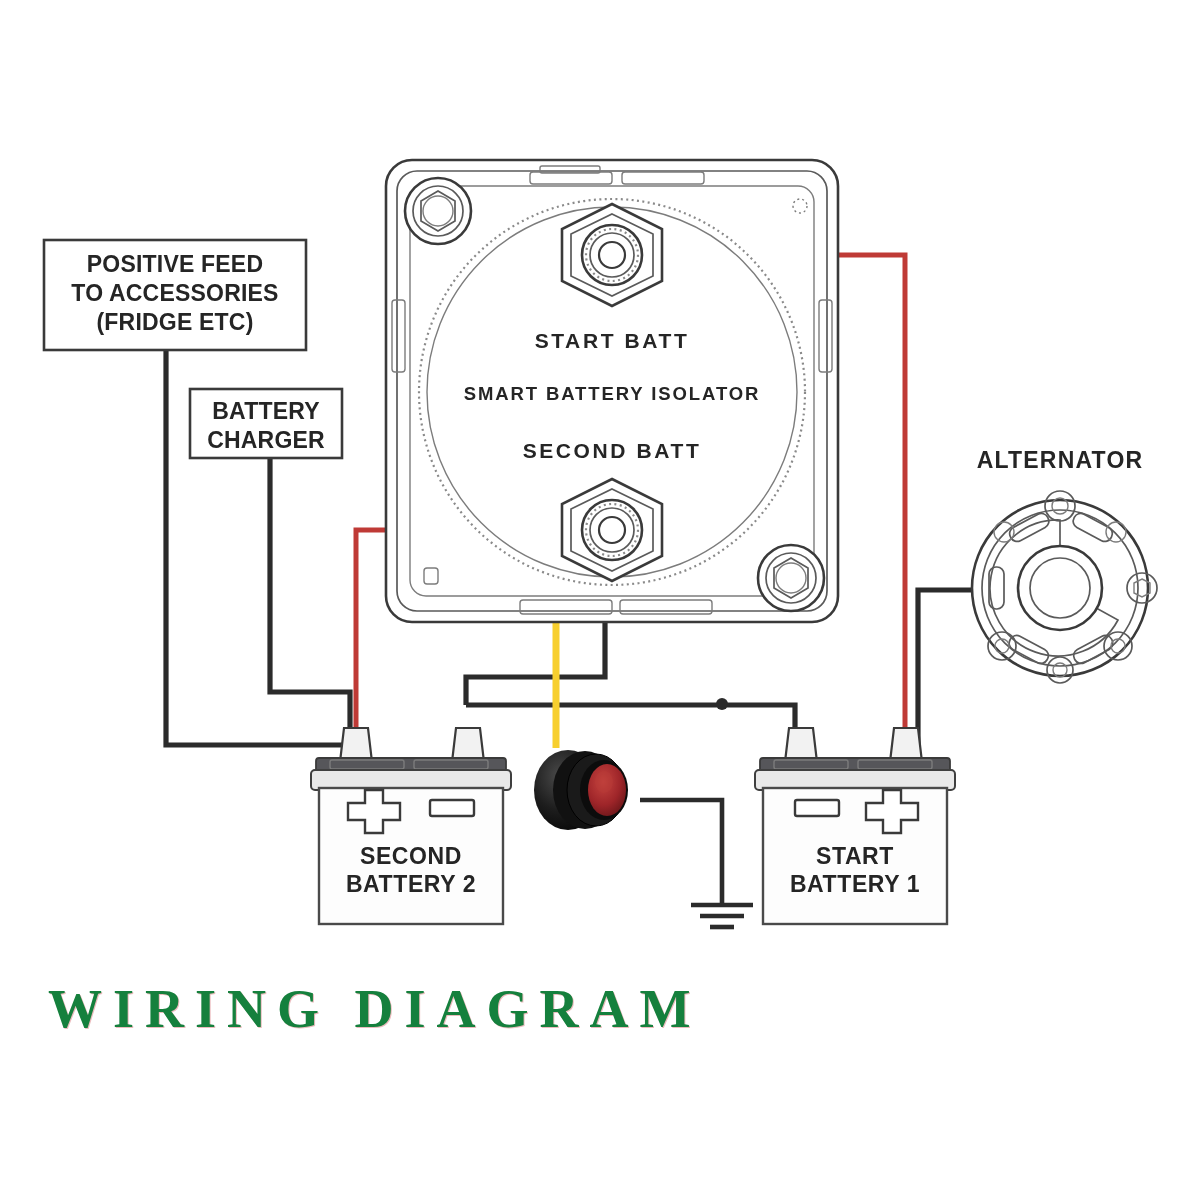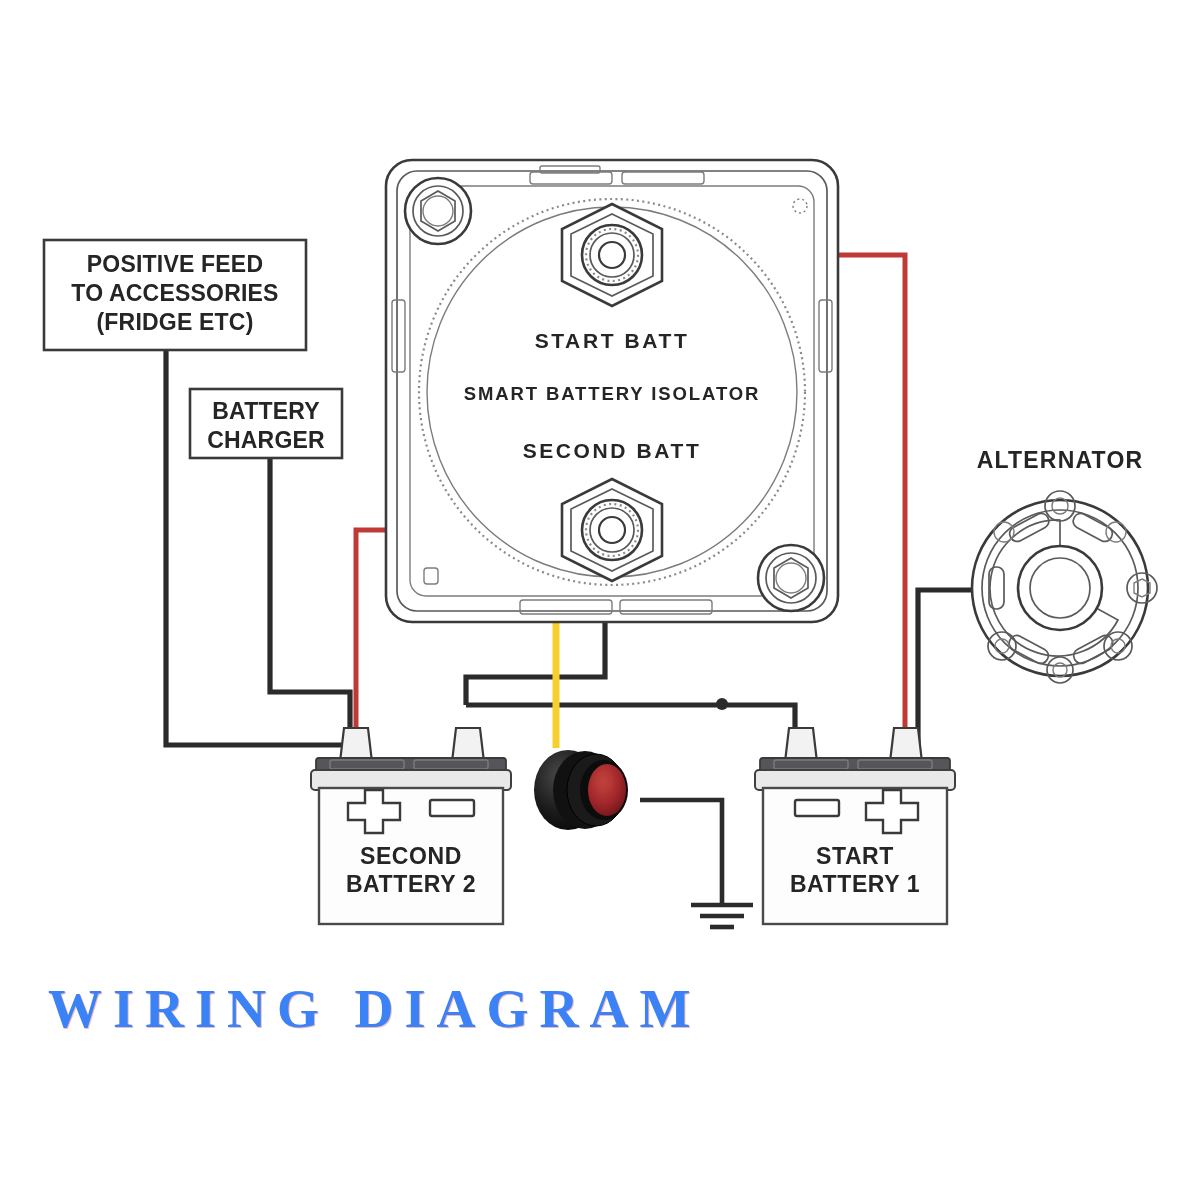--- a/index.html
+++ b/index.html
@@ -49,21 +49,21 @@
     letter-spacing: 1.2px;
   }
   .title-text {
     position: absolute;
     left: 48px;
     top: 978px;
     font-family: "Liberation Serif", serif;
     font-weight: bold;
     font-size: 54px;
     letter-spacing: 11px;
-    color: #3b82f6;
+    color: #15803d;
     white-space: nowrap;
     text-shadow: 1px 1px 0 rgba(190,30,35,0.30);
   }
   .outline { fill: #ffffff; stroke: #3a3a3a; stroke-width: 2.6; }
   .outline-thin { fill: none; stroke: #5a5a5a; stroke-width: 1.7; }
   .outline-faint { fill: none; stroke: #7c7c7c; stroke-width: 1.4; }
   .wire-black { fill: none; stroke: #2b2b2b; stroke-width: 5.2; stroke-linecap: butt; }
   .wire-red { fill: none; stroke: #bf3a36; stroke-width: 5.0; stroke-linecap: butt; }
   .wire-yellow { fill: none; stroke: #f7cf2e; stroke-width: 7.0; stroke-linecap: butt; }
   .gnd { fill: none; stroke: #2b2b2b; stroke-width: 4.6; stroke-linecap: butt; }

